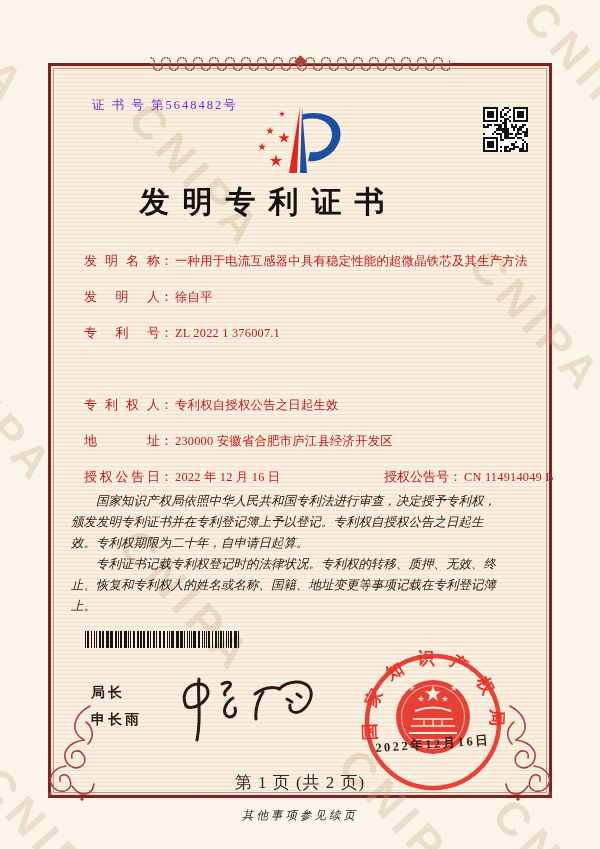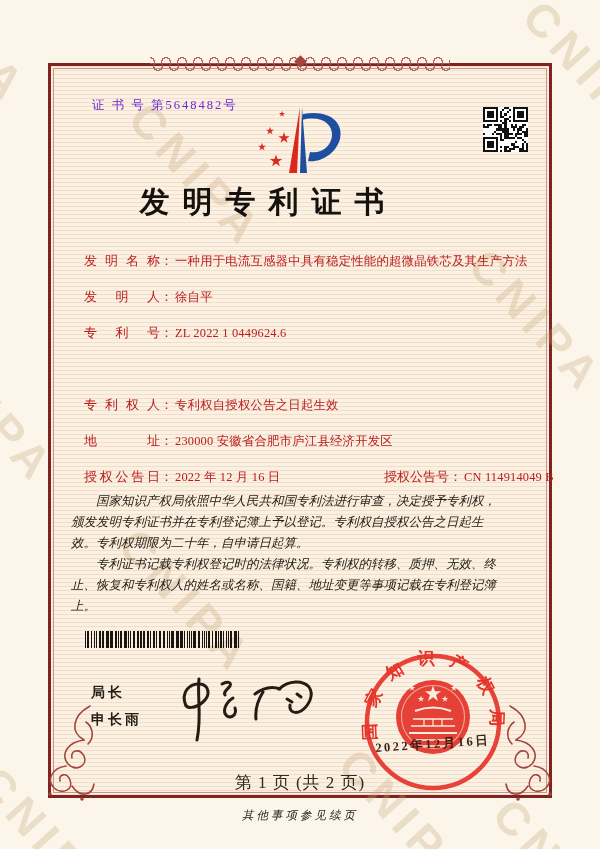--- a/index.html
+++ b/index.html
@@ -270,21 +270,21 @@
 
     <div class="title">发明专利证书</div>
 
     <div class="row" style="top:252px">
       <span class="lab">发明名称</span><span class="colon">：</span><span class="val">一种用于电流互感器中具有稳定性能的超微晶铁芯及其生产方法</span>
     </div>
     <div class="row" style="top:288px">
       <span class="lab">发明人</span><span class="colon">：</span><span class="val">徐自平</span>
     </div>
     <div class="row" style="top:324px">
-      <span class="lab">专利号</span><span class="colon">：</span><span class="val">ZL 2022 1 0449624.6</span>
+      <span class="lab">专利号</span><span class="colon">：</span><span class="val">ZL 2022 1 376007.1</span>
     </div>
     <div class="row" style="top:396px">
       <span class="lab">专利权人</span><span class="colon">：</span><span class="val">专利权自授权公告之日起生效</span>
     </div>
     <div class="row" style="top:432px">
       <span class="lab">地址</span><span class="colon">：</span><span class="val">230000  安徽省合肥市庐江县经济开发区</span>
     </div>
     <div class="row" style="top:468px">
       <span class="lab">授权公告日</span><span class="colon">：</span><span class="val">2022 年 12 月 16 日</span>
       <span class="row2">

